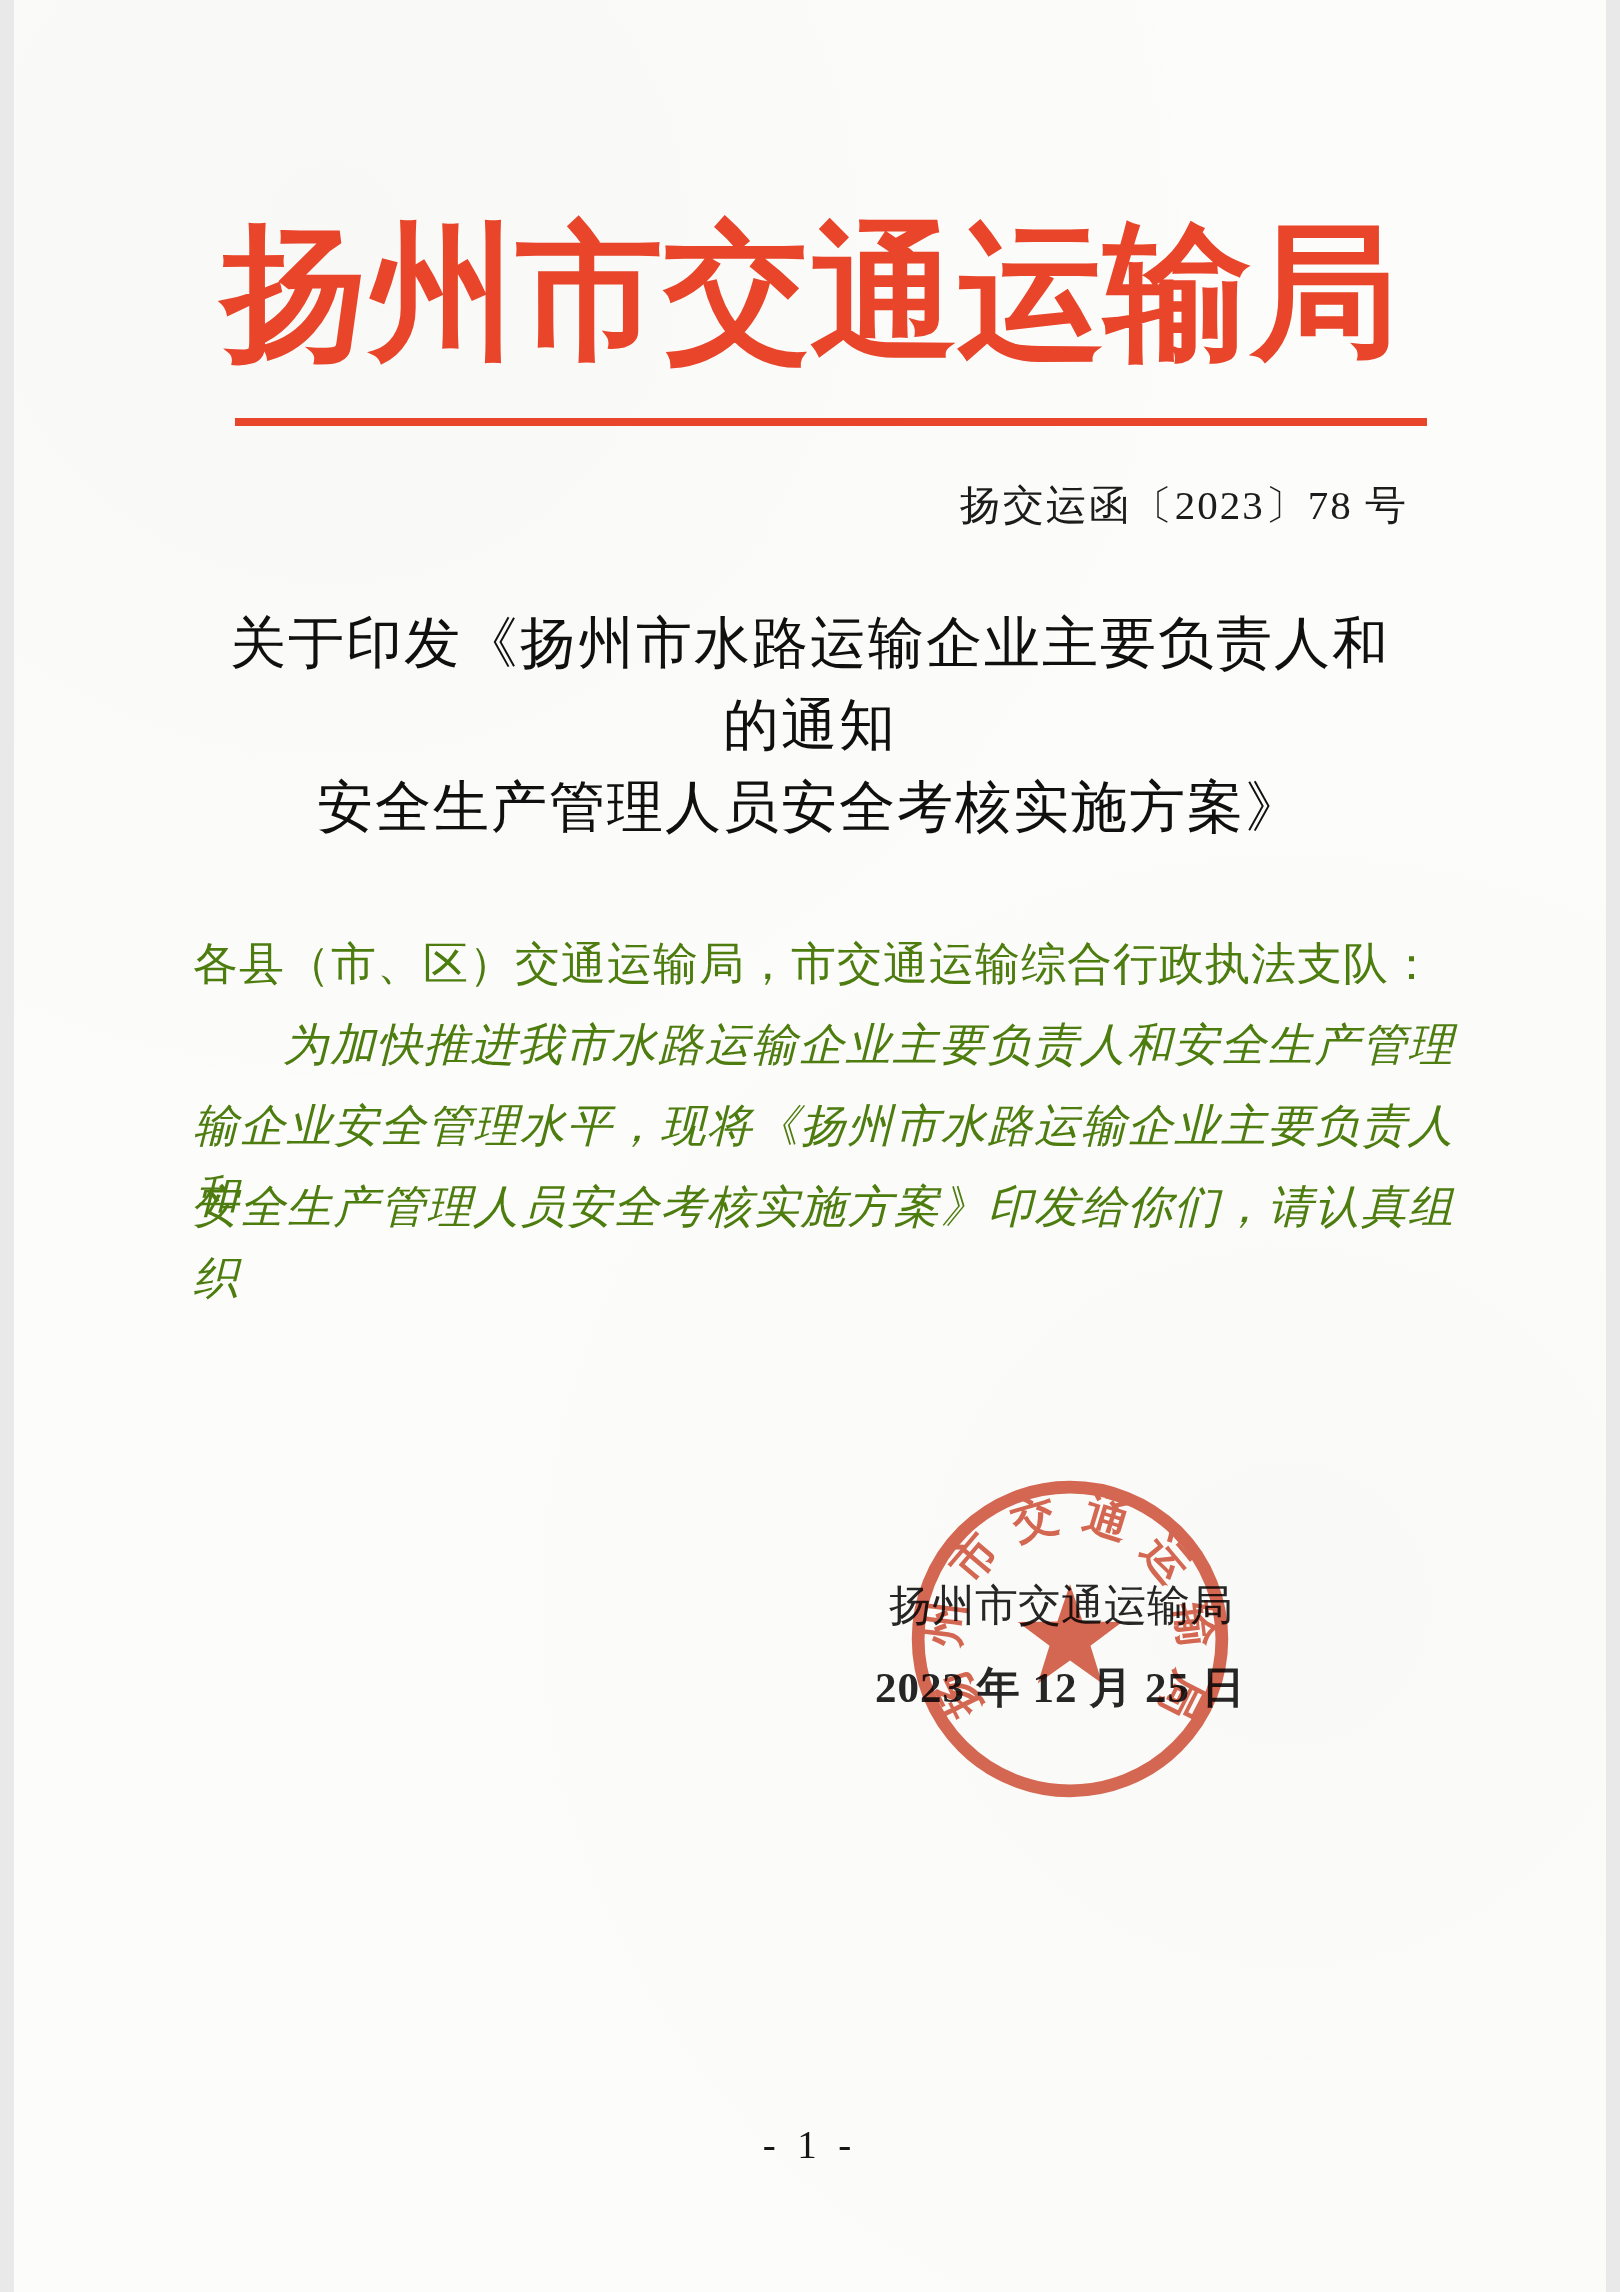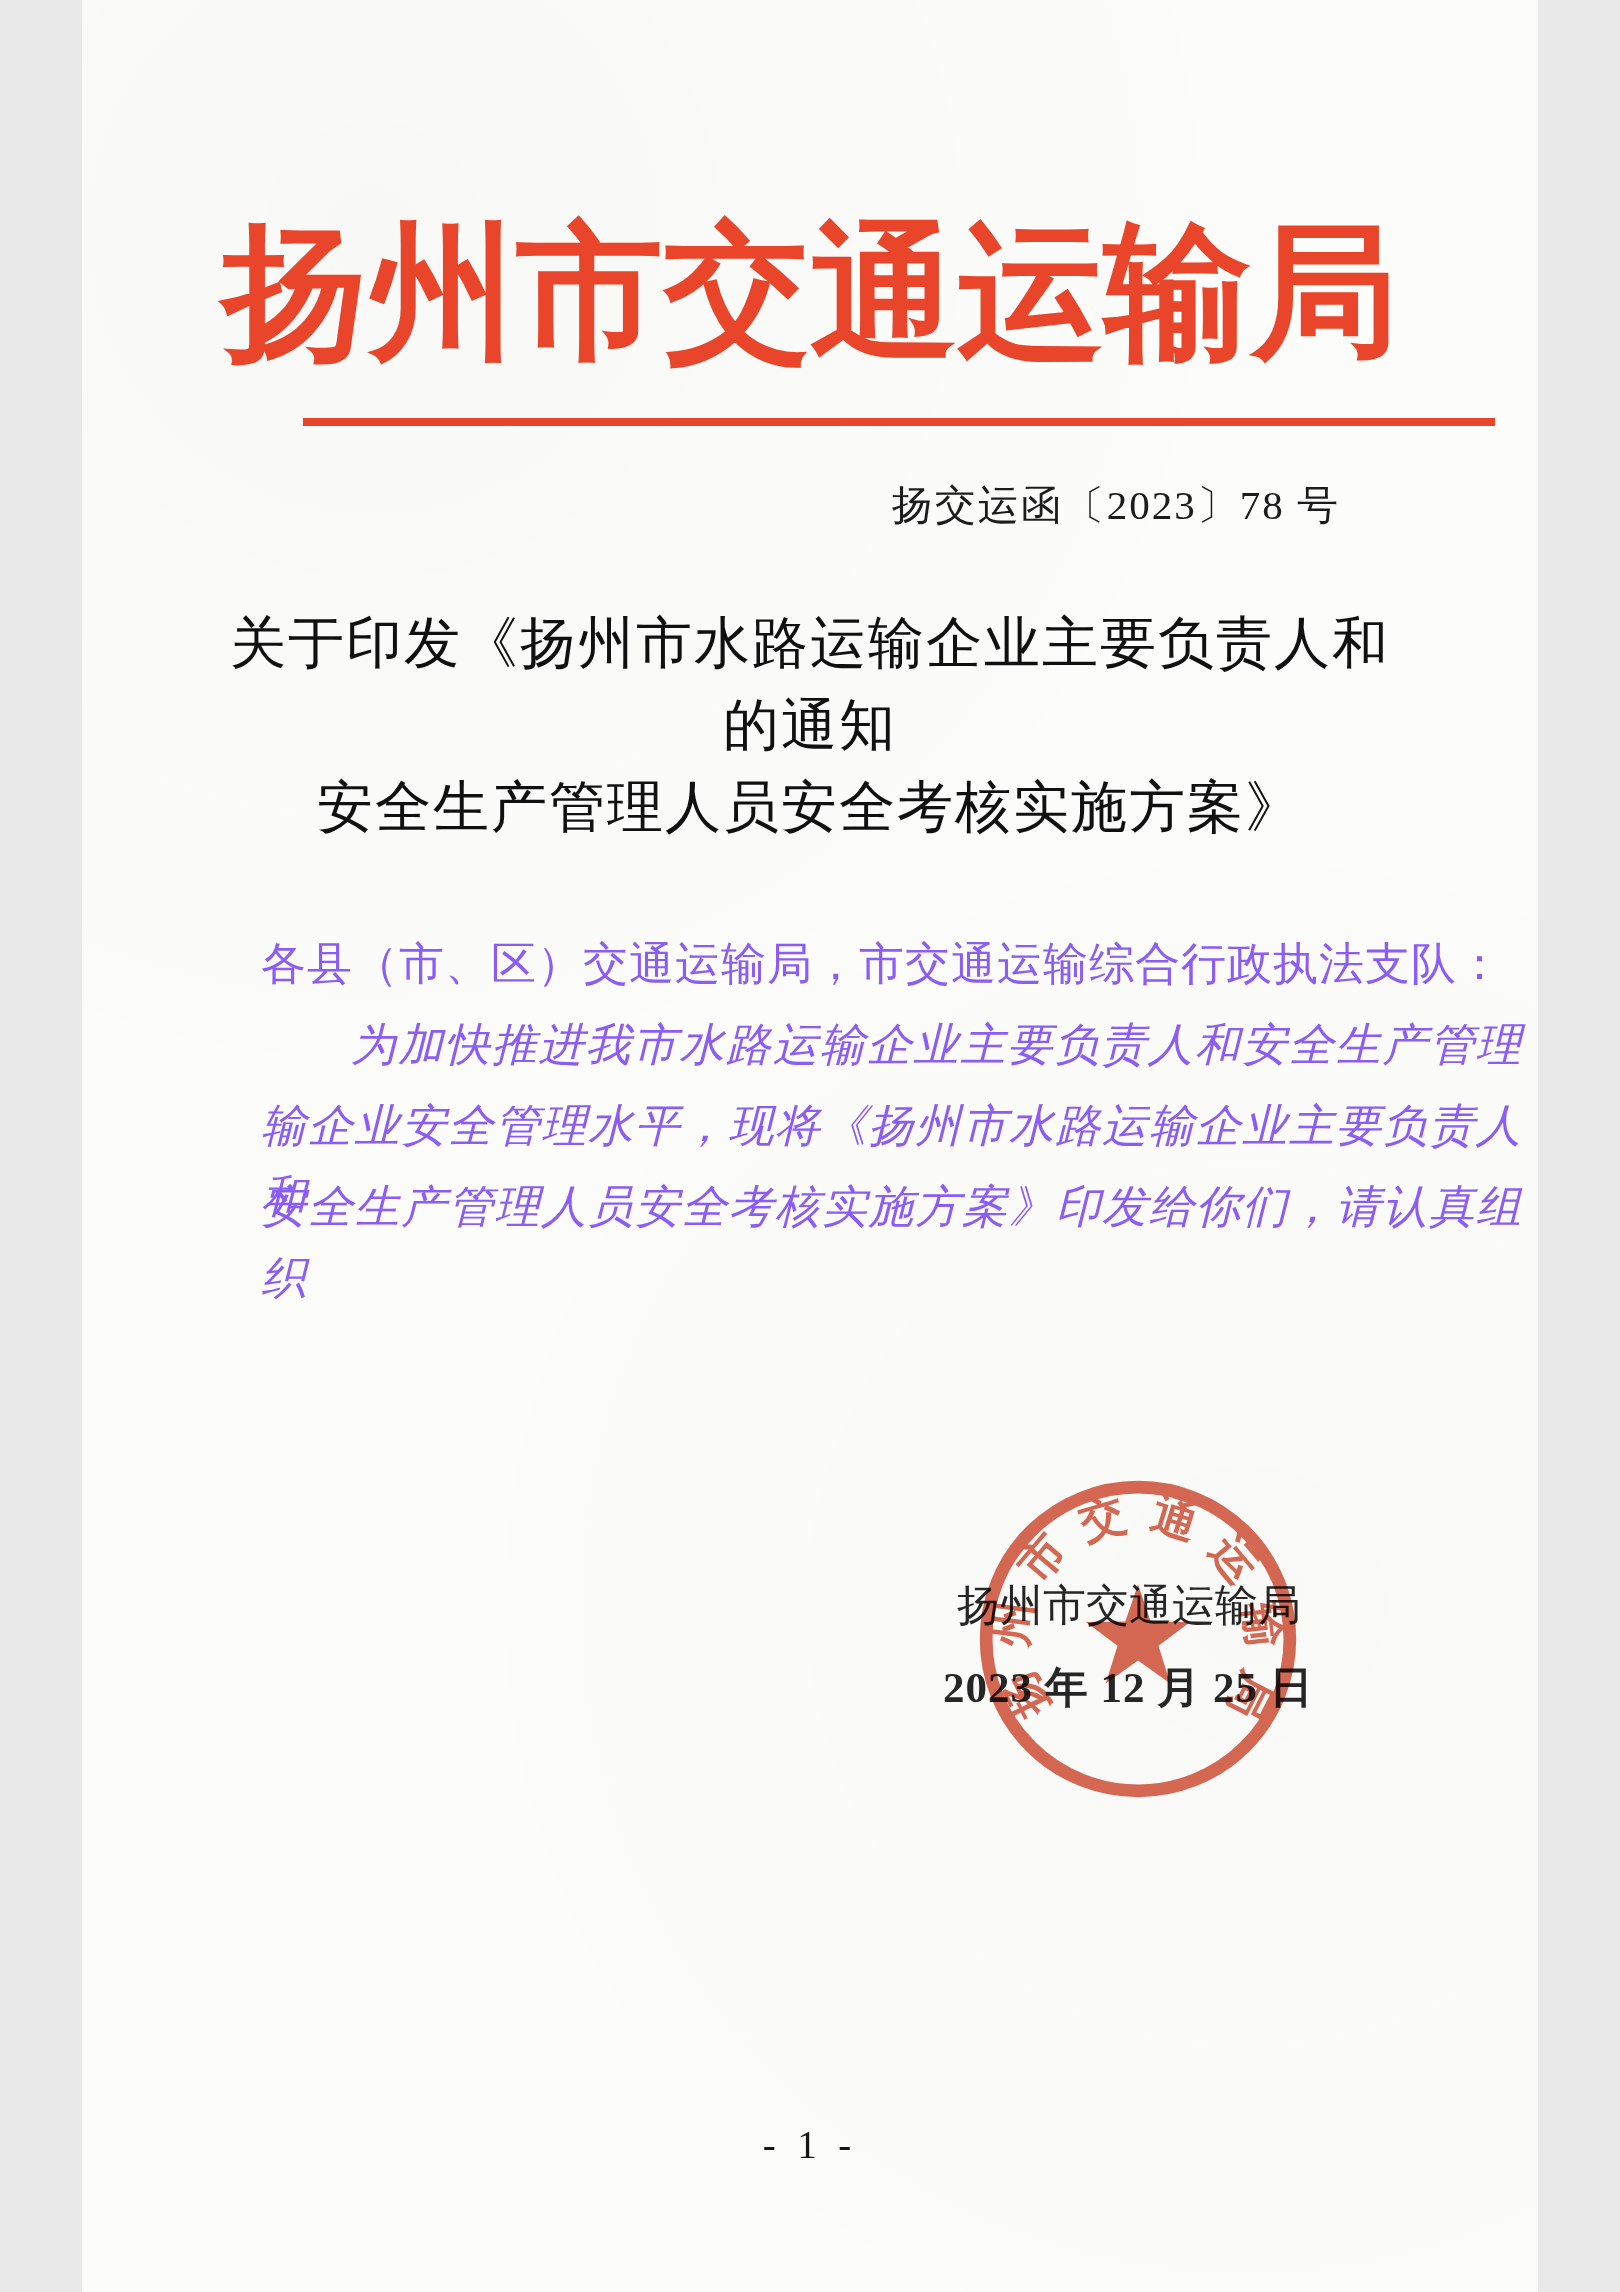--- a/index.html
+++ b/index.html
@@ -1,19 +1,19 @@
 <!DOCTYPE html>
 <html><head>
 <meta charset="utf-8">
 <style>
   * { margin:0; padding:0; box-sizing:border-box; }
   html,body { background:#e9e9e9; }
   .page {
     position:relative;
-    width:1456px; height:2293px;
+    width:1592px; height:2293px;
     margin:0 auto;
     background:#fcfcfa;
     overflow:hidden;
     font-family:"Liberation Serif","DejaVu Serif",serif;
     color:#262626;
   }
   
   .page::before{
     content:"";
     position:absolute; inset:0;
@@ -49,21 +49,21 @@
     text-align:center;
     font-weight:400;
     font-size:56px; line-height:82px;
     color:#101010;
     letter-spacing:2px;
   }
   .body-block{
     position:absolute; top:929px; left:179px;
     width:1261px;
     font-size:45px;
-    color:#8b5cf6;
+    color:#4d7c0f;
   }
   .body-line{
     height:81px; line-height:71px;
     letter-spacing:1px;
     white-space:nowrap;
   }
   .body-line.just{
     white-space:normal;
     text-align:justify;
     text-align-last:justify;

